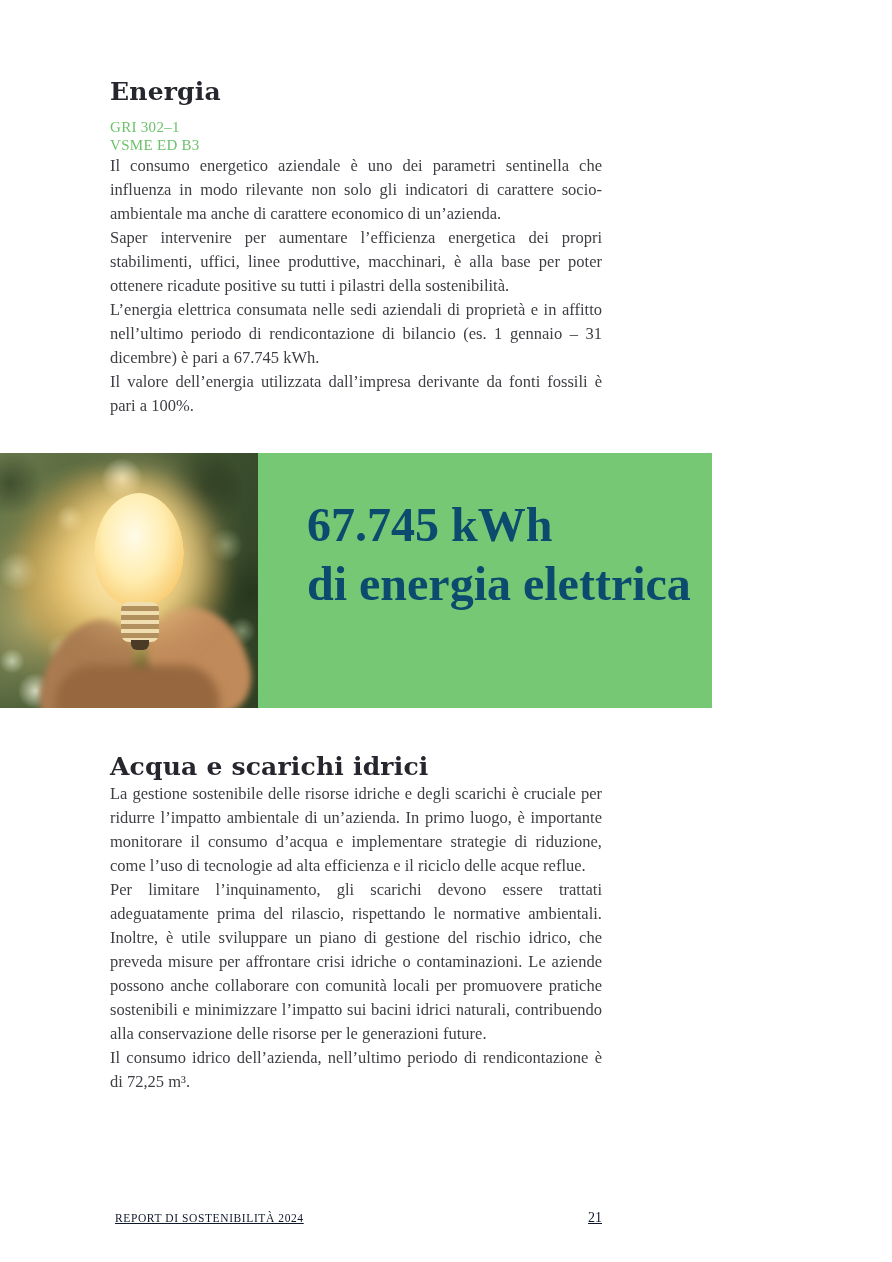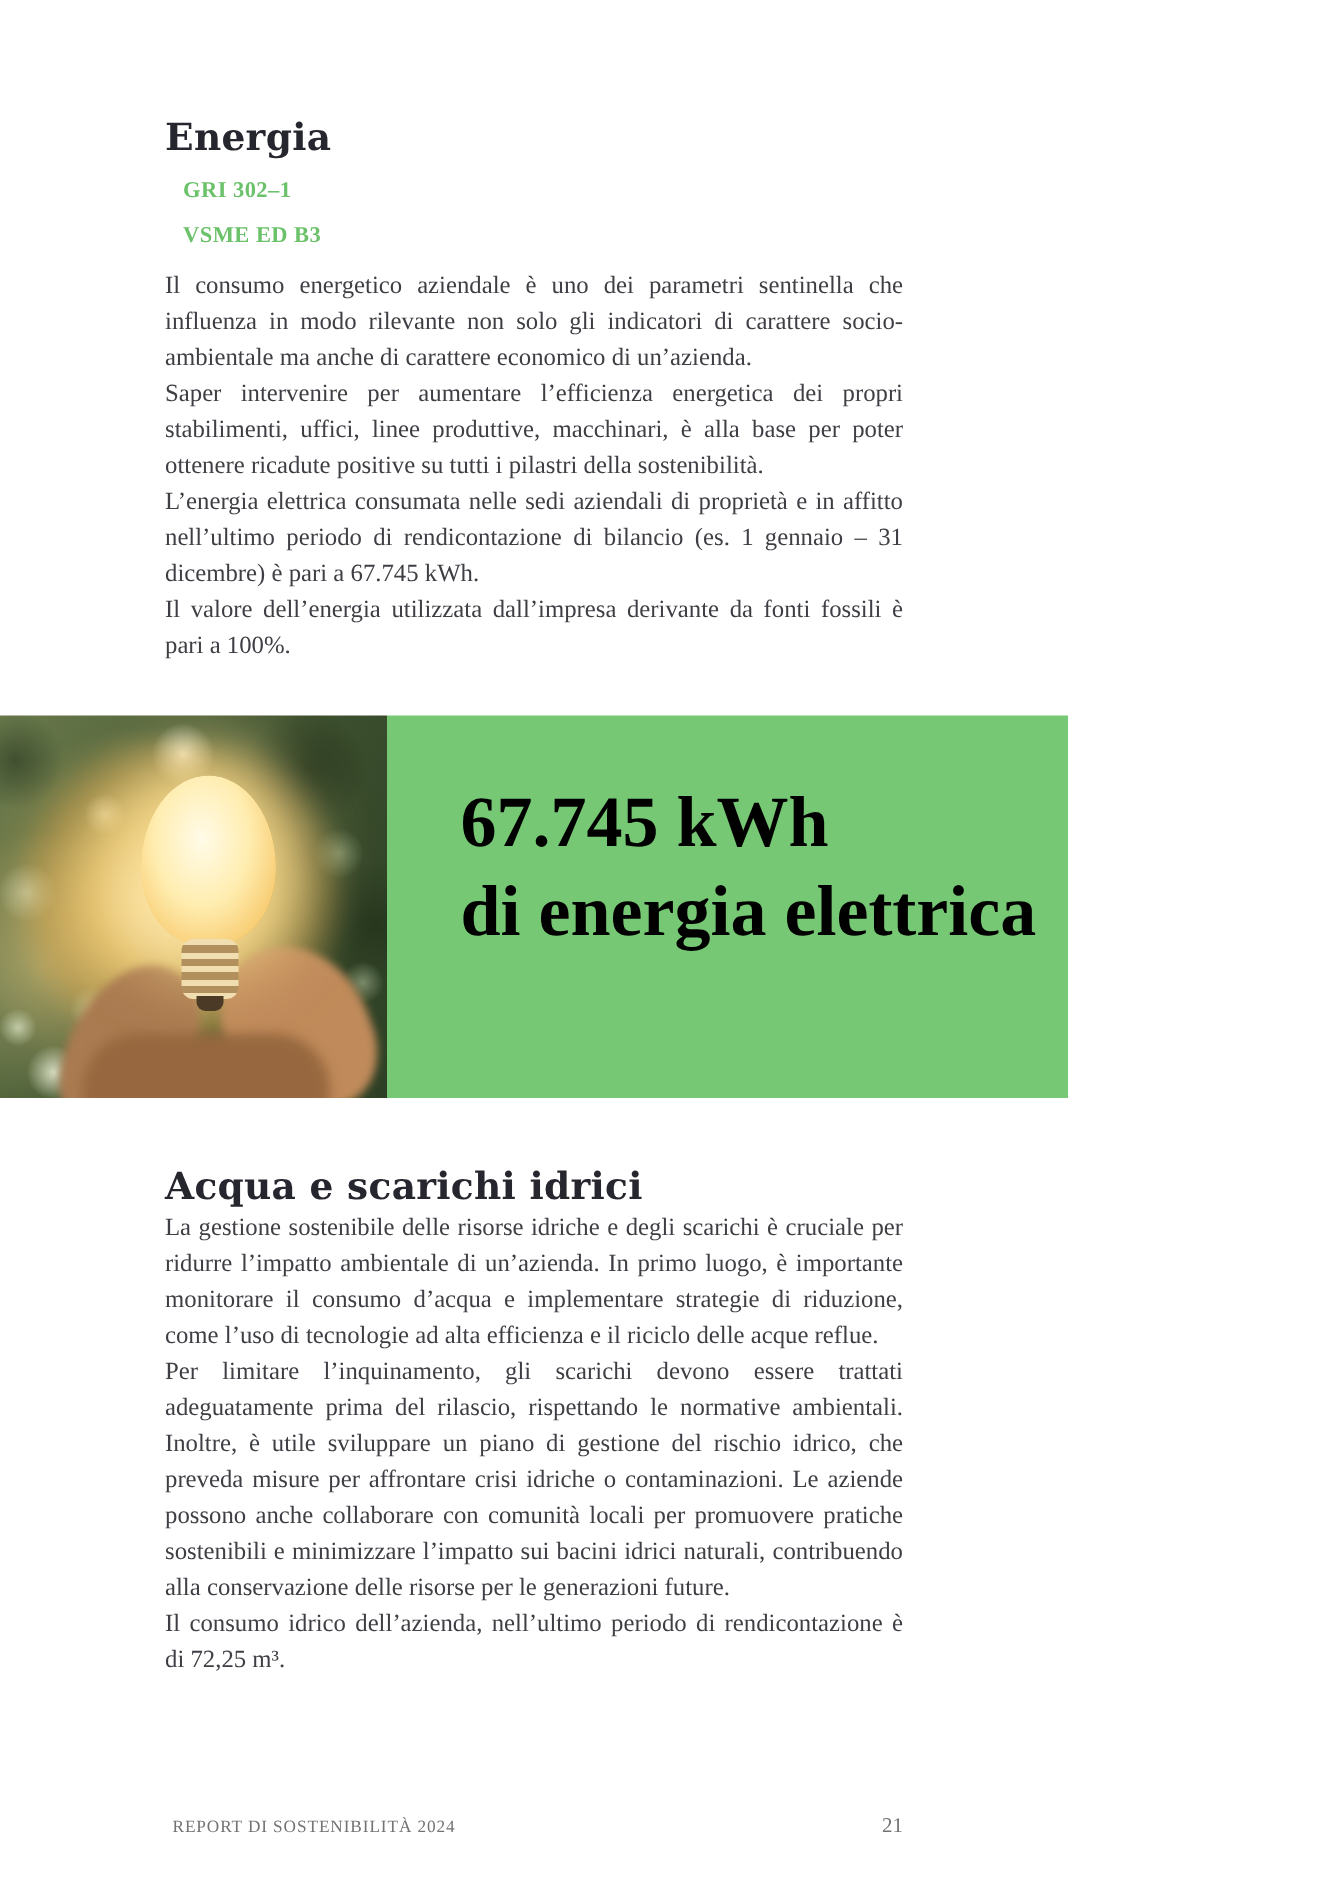--- a/index.html
+++ b/index.html
@@ -20,23 +20,23 @@
     font-size:25px;
     line-height:30px;
     color:#26262e;
     letter-spacing:0.2px;
   }
   .title-energy { padding-top:77px; }
   .title-water  { margin-top:44px; }
 
   .tags { margin-top:12px; }
   .tag {
-    margin:12px;
+    margin:0;
     font-family:"Liberation Serif", serif;
-    font-weight:700;
+    font-weight:400;
     font-size:15px;
     line-height:17.5px;
     color:#6cc26a;
     letter-spacing:0.3px;
   }
 
   p.body {
     margin:0;
     font-size:16.5px;
     line-height:24px;
@@ -50,21 +50,21 @@
 
   
   .banner {
     margin-top:35px;
     width:892px; height:255px;
     display:flex;
   }
   .banner-green {
     flex:1;
     background:#77c874;
-    color:#000000;
+    color:#0c4a6e;
     padding:42px 0 0 49px;
     overflow:hidden;
   }
   .banner-line {
     font-family:"Liberation Serif", serif;
     font-weight:700;
     font-size:48px;
     line-height:59px;
     white-space:nowrap;
   }
@@ -131,21 +131,22 @@
     left:131px; top:187px; width:18px; height:10px;
     background:#4a3a26;
     border-radius:0 0 6px 6px;
   }
 
   
   .footer {
     position:absolute;
     left:115px; right:110px; top:1210px;
     display:flex; justify-content:space-between; align-items:baseline;
-    color:#737373;
+    color:#0f172a;
+    text-decoration:underline;
   }
   .footer-title {
     font-size:11.5px;
     letter-spacing:0.6px;
   }
   .page-number { font-size:14px; }
 </style>
 </head>
 <body>
 

